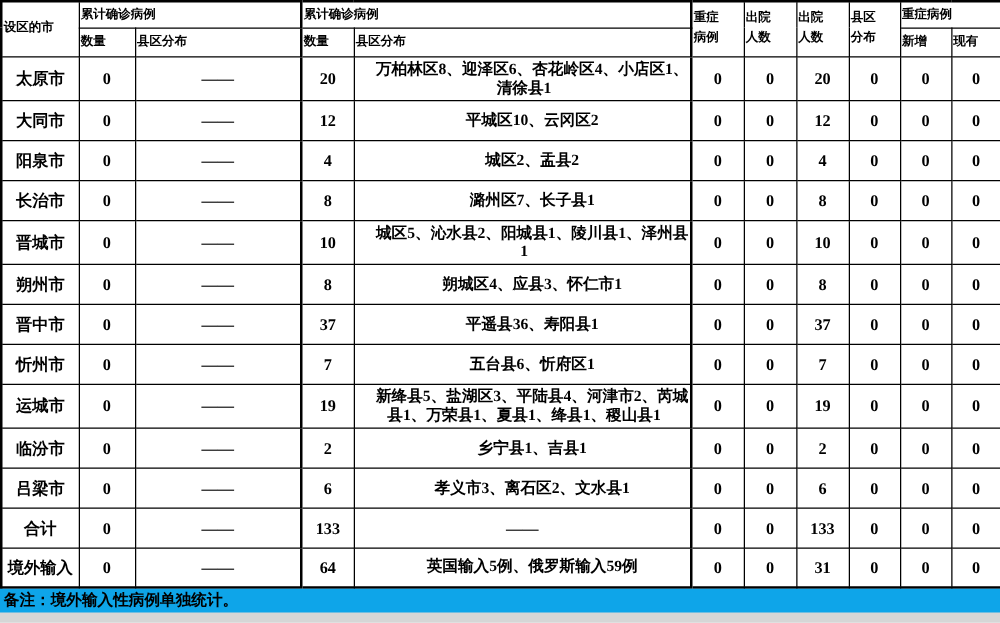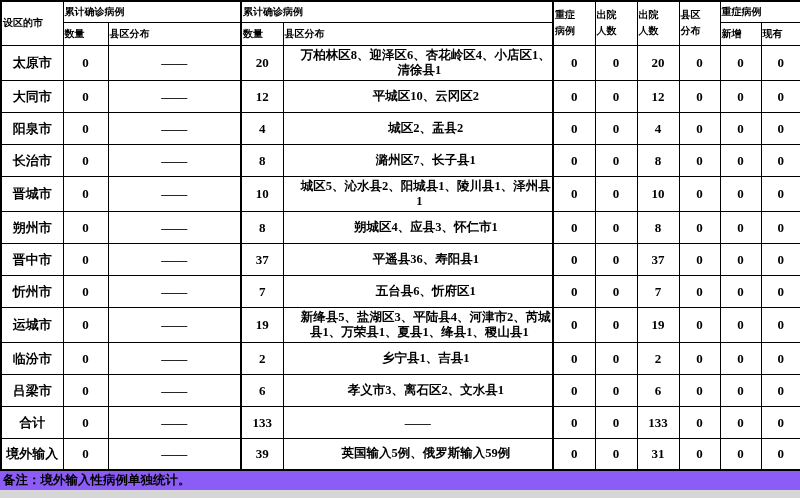--- a/index.html
+++ b/index.html
@@ -54,21 +54,21 @@
   
   .city-hdr { display: inline-block; width: 42px; line-height: 16px; }
   
   .wrap2 { display: inline-block; width: 28px; line-height: 16px; }
   .footer {
     height: 19px;
     line-height: 19px;
     font-size: 12.5px;
     font-weight: bold;
     padding-left: 3px;
-    background: #8b5cf6;
+    background: #0ea5e9;
     text-align: left;
   }
 </style>
 </head>
 <body>
 
 <div class="page">
   <table class="stats-table">
     <colgroup>
       <col style="width:62px">
@@ -257,21 +257,21 @@
           <td class="num">0</td>
           <td class="num">133</td>
           <td class="num">0</td>
           <td class="num">0</td>
           <td class="num">0</td>
         </tr>
         <tr>
           <td class="city">境外输入</td>
           <td class="num">0</td>
           <td class="num">——</td>
-          <td class="bl2 num">39</td>
+          <td class="bl2 num">64</td>
           <td class="dist">英国输入5例、俄罗斯输入59例</td>
           <td class="bl2 num">0</td>
           <td class="num">0</td>
           <td class="num">31</td>
           <td class="num">0</td>
           <td class="num">0</td>
           <td class="num">0</td>
         </tr>
       </tbody>
   </table>

